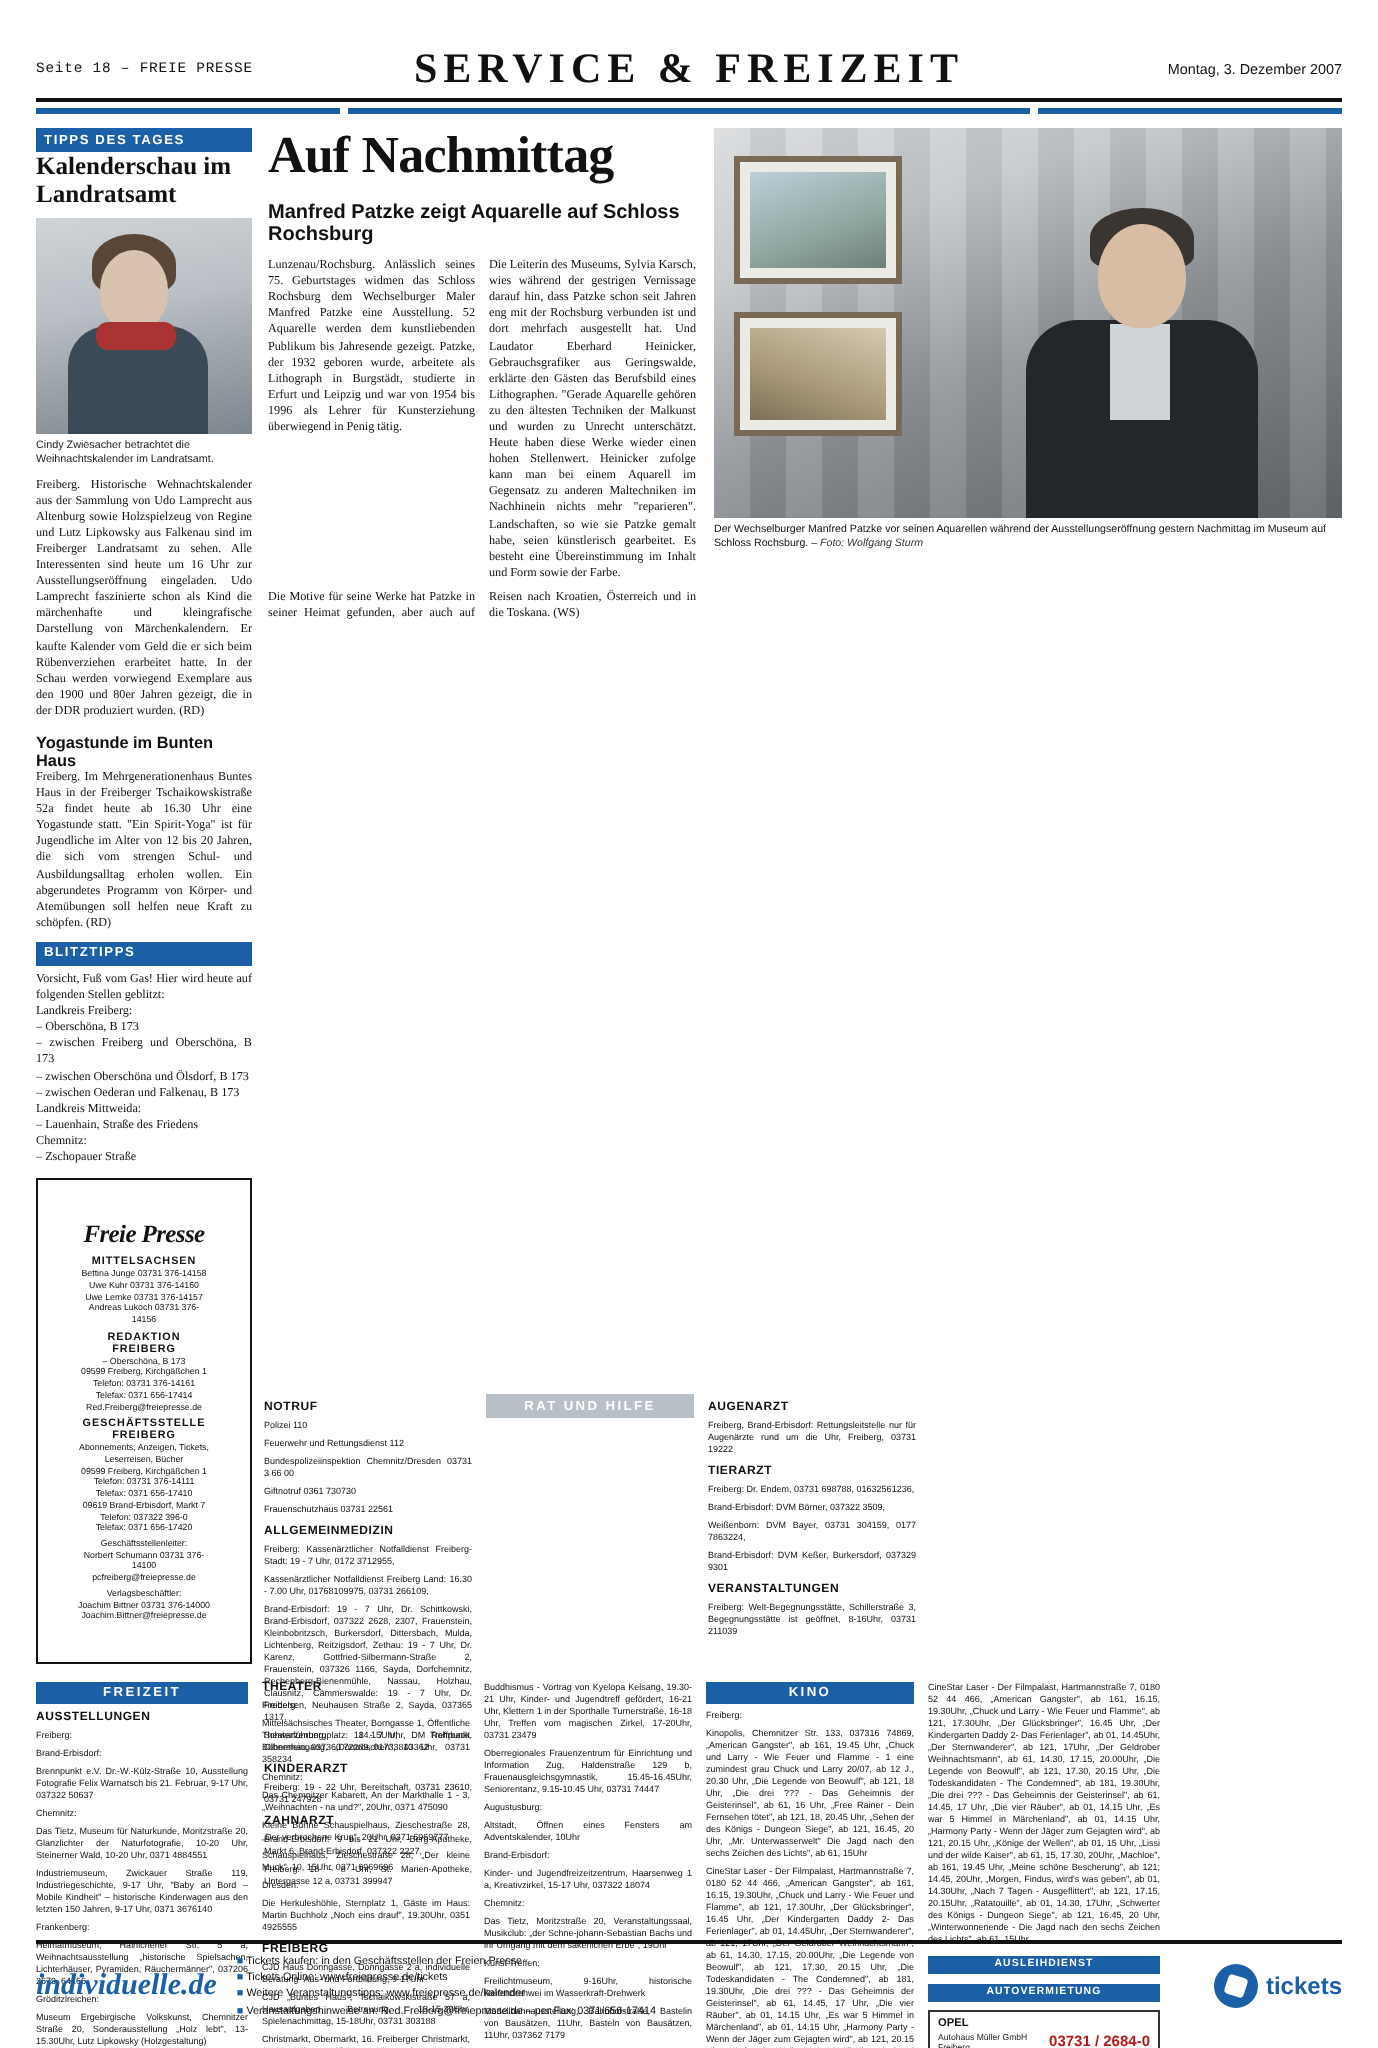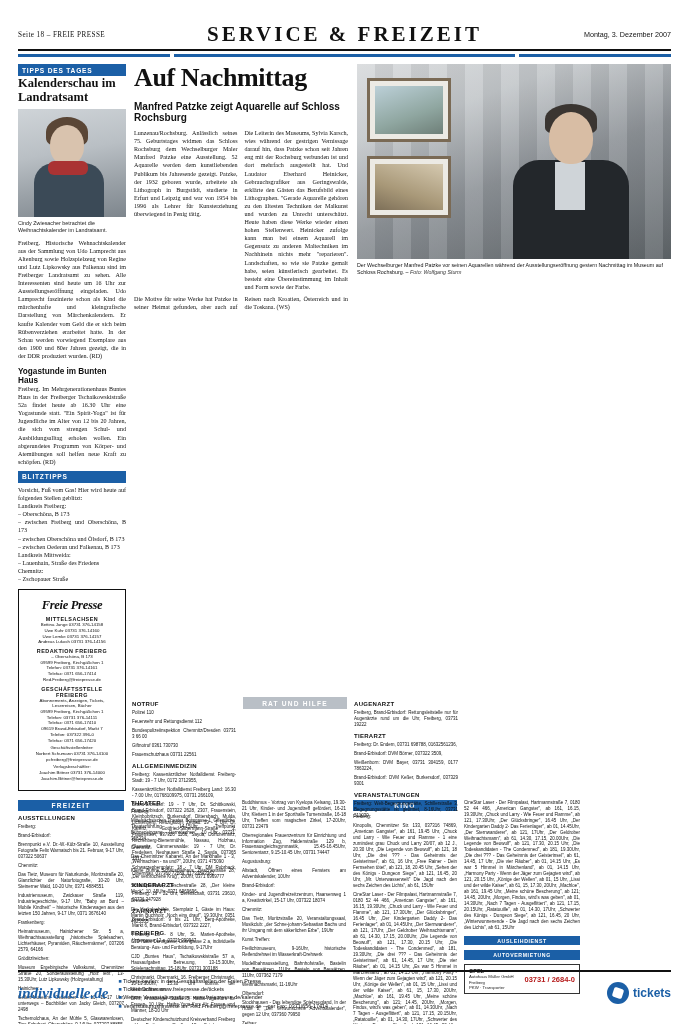--- a/index.html
+++ b/index.html
@@ -8,21 +8,21 @@
     width: 689px; height: 1024px;
     background: #ffffff;
     font-family: "Liberation Serif", serif;
     color: #111;
     overflow: hidden;
   }
   .page { position: relative; width: 689px; height: 1024px; padding: 22px 18px 10px 18px; }
 
   
   .masthead { display: flex; align-items: center; border-bottom: 2px solid #111; padding-bottom: 2px; }
-  .masthead .left { font-family: Liberation Serif, serif; font-size: 7.2px; letter-spacing: .4px; white-space: nowrap; width: 150px;}
+  .masthead .left { font-family: Liberation Mono, monospace; font-size: 7.2px; letter-spacing: .4px; white-space: nowrap; width: 150px;}
   .masthead .center { flex: 1; text-align: center; }
   .masthead .center .title {
     font-family: "Liberation Serif", serif; font-size: 21px; letter-spacing: 3px; font-variant: small-caps; font-weight: bold;
   }
   .masthead .right { font-family: "Liberation Sans", sans-serif; font-size: 7.2px; text-align: right; white-space: nowrap; width: 150px;}
   .rulebar-wrap { display: flex; gap: 4px; margin-top: 3px; }
   .rulebar-wrap .seg { height: 3px; background: #1b5fa6; }
 
   
   .top { display: flex; gap: 8px; margin-top: 7px; }
@@ -75,21 +75,21 @@
   
   .listings { display:flex; gap:7px; margin-top:9px; }
   .lcol { width: 100px; }
   .lcol.w2 { width: 104px; }
   .lcol.ads { width: 116px; }
   .list-txt { font-family:"Liberation Sans",sans-serif; font-size:4.5px; line-height:1.33; text-align:justify; color:#111; margin-top:3px; }
   .cat { font-family:"Liberation Sans",sans-serif; font-size:6px; font-weight:bold; margin-top:5px; letter-spacing:.3px;}
   .cat.first { margin-top:4px; }
 
   
-  .imprint { border:1px solid #111; padding:8px; margin-top:6px; }
+  .imprint { border:1px solid #111; padding:20px; margin-top:6px; }
   .fp-logo { font-family:"Liberation Serif",serif; font-style:italic; font-weight:bold; font-size:12.5px; text-align:center; letter-spacing:-.3px; }
   .imp-h { font-family:"Liberation Sans",sans-serif; font-size:5.4px; font-weight:bold; text-align:center; font-variant:small-caps; letter-spacing:.5px; margin-top:3px;}
   .imp-t { font-family:"Liberation Sans",sans-serif; font-size:4.4px; line-height:1.3; text-align:center; }
 
   
   .ad { border:1px solid #333; margin-top:4px; padding:3px 4px; position:relative; background:#fff; }
   .ad-title { font-family:"Liberation Sans",sans-serif; font-size:5.6px; font-weight:bold; line-height:1.2; }
   .ad-sub { font-family:"Liberation Sans",sans-serif; font-size:4.3px; line-height:1.25; color:#222; }
   .ad-phone { font-family:"Liberation Sans",sans-serif; font-size:7.5px; font-weight:bold; color:#b51a1a; text-align:right; }
   .ad-bar { background:#1b5fa6; color:#fff; font-family:"Liberation Sans",sans-serif; font-size:5.2px; font-weight:bold;

